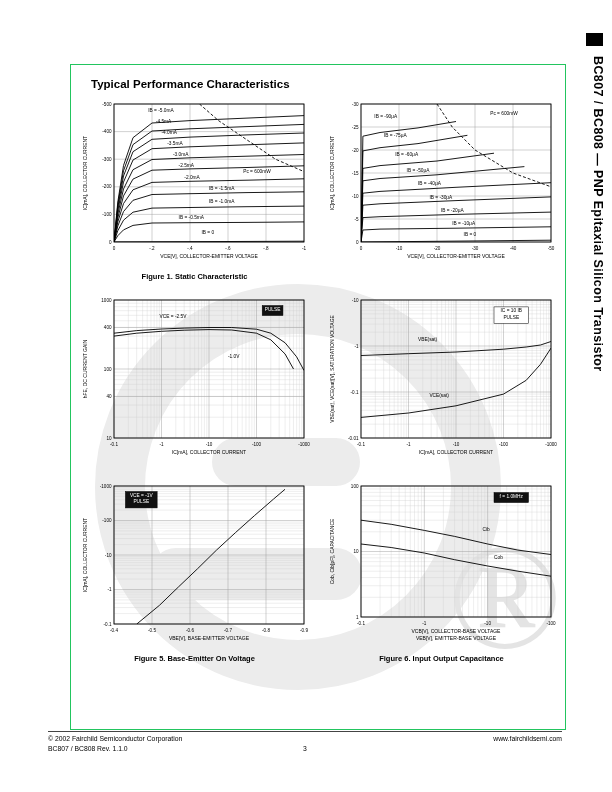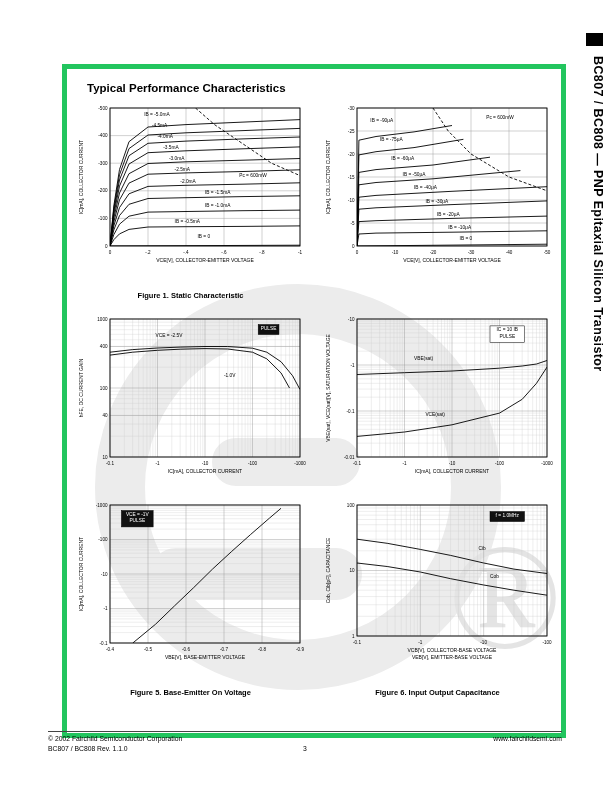--- a/index.html
+++ b/index.html
@@ -1,28 +1,28 @@
 <!DOCTYPE html>
 <html><head>
 <meta charset="utf-8">
 <style>
   html,body{margin:0;padding:0;background:#fff;}
   .page{position:relative;width:612px;height:792px;background:#fff;overflow:hidden;
         font-family:"Liberation Sans",sans-serif;color:#000;}
   .watermark{position:absolute;left:0;top:0;z-index:0;}
-  .content-box{position:absolute;left:62px;top:64px;width:494px;height:664px;
-               border:5px solid #22c55e;z-index:1;}
+  .content-box{position:absolute;left:70px;top:64px;width:494px;height:664px;
+               border:1px solid #22c55e;z-index:1;}
   .page-title{margin:13px 0 6px 20px;font-size:11.5px;font-weight:bold;}
   .figures-grid{display:grid;grid-template-columns:1fr 1fr;justify-items:center;
                 row-gap:10px;margin-top:2px;}
   figure{margin:0;display:flex;flex-direction:column;align-items:center;}
   .chart svg{display:block;}
   .chart svg text{font-family:"Liberation Sans",sans-serif;}
   figcaption{font-size:7.5px;font-weight:bold;text-align:center;width:216px;
-             line-height:1.3;margin-top:15px;}
+             line-height:1.3;margin-top:0;}
   .sidebar{position:absolute;top:56px;right:7px;writing-mode:vertical-rl;
            font-size:12.5px;font-weight:bold;letter-spacing:0.4px;white-space:nowrap;z-index:1;}
   .corner-mark{position:absolute;top:33px;right:9px;width:17px;height:13px;background:#000;z-index:1;}
   .footer{position:absolute;left:48px;top:731px;width:514px;border-top:1px solid #444;
           padding-top:3px;font-size:6.8px;z-index:1;}
   .footer-row1{display:flex;justify-content:space-between;}
   .footer-row2{position:relative;margin-top:3px;}
   .footer-row2 .pageno{position:absolute;left:50%;transform:translateX(-50%);}
 </style>
 </head>

